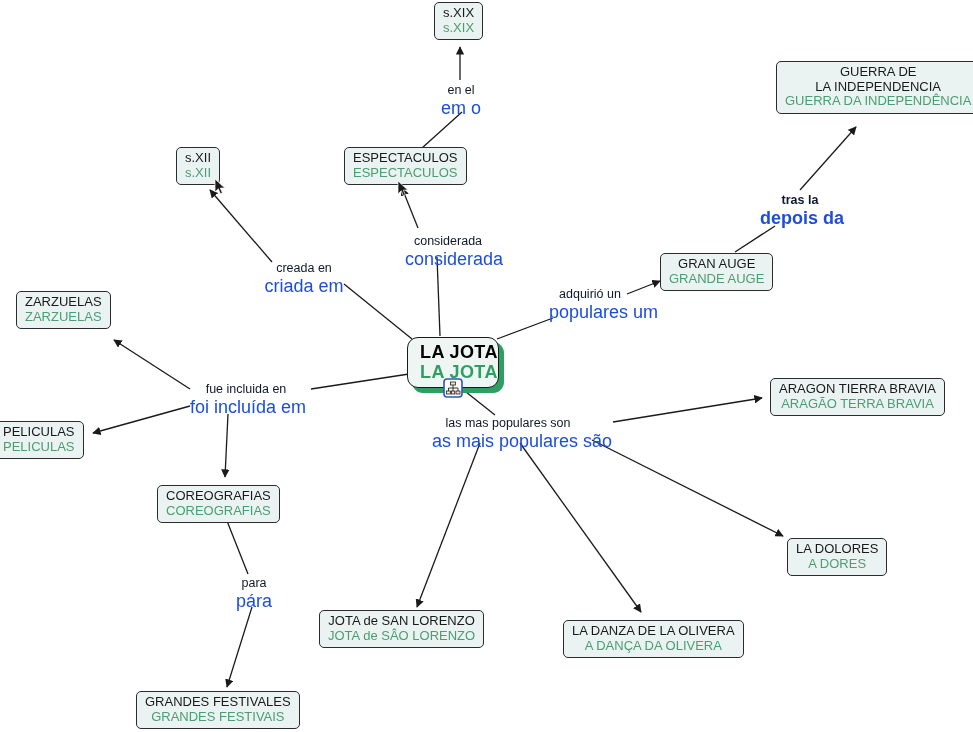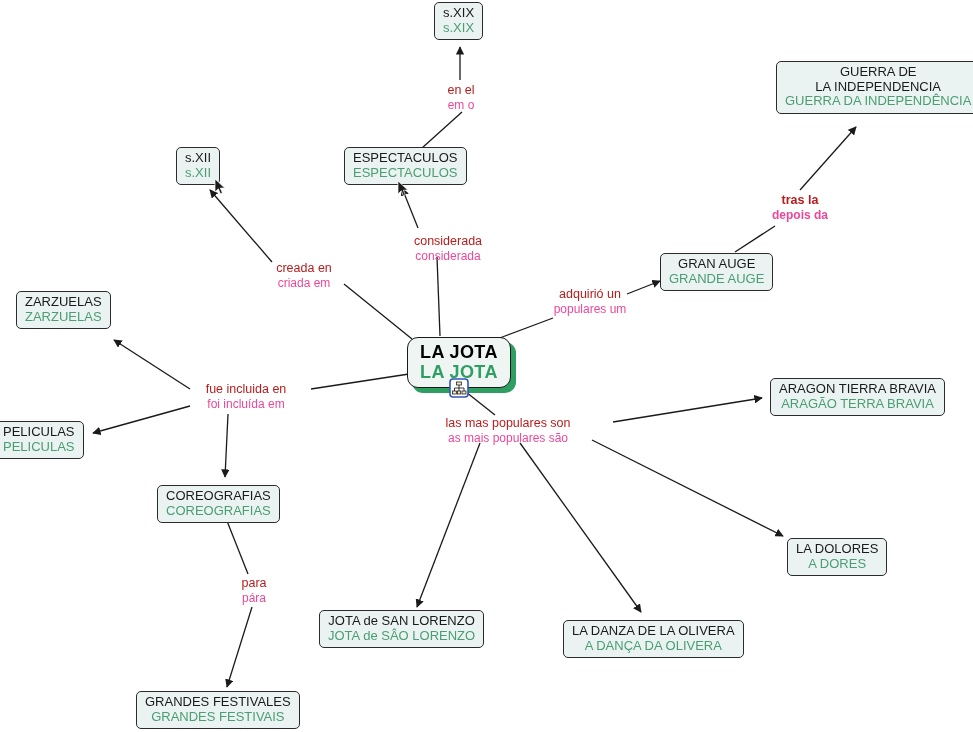--- a/index.html
+++ b/index.html
@@ -42,21 +42,21 @@
   .node .pt {
     color: #4a9e72;
     font-size: 13px;
     display: block;
   }
   .node.central {
     background: #eef5f3;
     border: 1.8px solid #1a1a1a;
     border-radius: 11px;
     box-shadow: 5px 5px 0 0 #2e9e63;
-    padding: 4px 12px 5px 12px;
+    padding: 4px 0 5px 12px;
     z-index: 5;
   }
   .node.central .es {
     font-size: 18px;
     font-weight: bold;
     color: #000000;
     letter-spacing: .4px;
   }
   .node.central .pt {
     font-size: 18px;
@@ -74,27 +74,27 @@
     z-index: 7;
   }
   .linklabel {
     position: absolute;
     text-align: center;
     line-height: 1.18;
     white-space: nowrap;
     background: transparent;
   }
   .linklabel .es {
-    color: #b91c1c;
+    color: #0f172a;
     font-size: 12.5px;
     display: block;
   }
   .linklabel .pt {
-    color: #ec4899;
-    font-size: 12px;
+    color: #1d4ed8;
+    font-size: 18px;
     display: block;
   }
   .cursor {
     position: absolute;
     width: 13px;
     height: 18px;
     pointer-events: none;
   }
 </style>
 </head>

